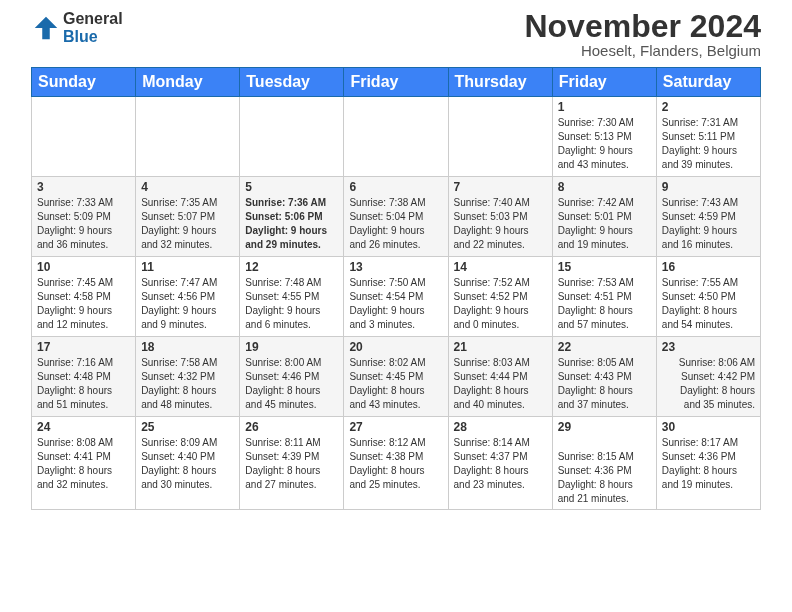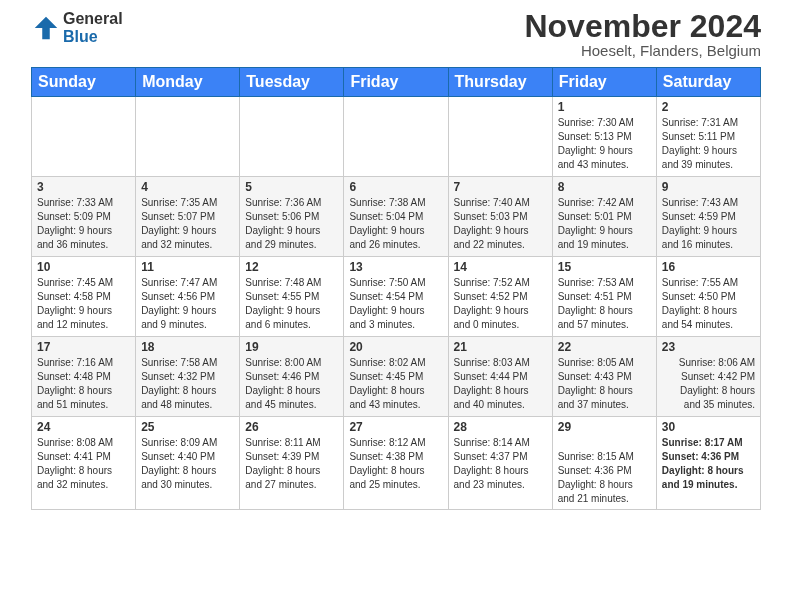--- a/index.html
+++ b/index.html
@@ -165,21 +165,21 @@
           </td>
           <td>
             <span class="day-number">4</span>
             <div class="day-info" style="white-space: pre-line;">Sunrise: 7:35 AM
 Sunset: 5:07 PM
 Daylight: 9 hours
 and 32 minutes.</div>
           </td>
           <td>
             <span class="day-number">5</span>
-            <div class="day-info" style="white-space: pre-line;">Sunrise: 7:36 AM
+            <div class="day-info" style="white-space: pre-line; font-weight: bold;">Sunrise: 7:36 AM
 Sunset: 5:06 PM
 Daylight: 9 hours
 and 29 minutes.</div>
           </td>
           <td>
             <span class="day-number">6</span>
             <div class="day-info" style="white-space: pre-line;">Sunrise: 7:38 AM
 Sunset: 5:04 PM
 Daylight: 9 hours
 and 26 minutes.</div>
@@ -346,21 +346,21 @@
           </td>
           <td>
             <span class="day-number">29</span>
             <div class="day-info" style="white-space: pre-line; margin-top: 16px;">Sunrise: 8:15 AM
 Sunset: 4:36 PM
 Daylight: 8 hours
 and 21 minutes.</div>
           </td>
           <td>
             <span class="day-number">30</span>
-            <div class="day-info" style="white-space: pre-line; font-weight: bold;">Sunrise: 8:17 AM
+            <div class="day-info" style="white-space: pre-line;">Sunrise: 8:17 AM
 Sunset: 4:36 PM
 Daylight: 8 hours
 and 19 minutes.</div>
           </td>
         </tr>
       </tbody>
   </table>
 </div>
 
 </body></html>

